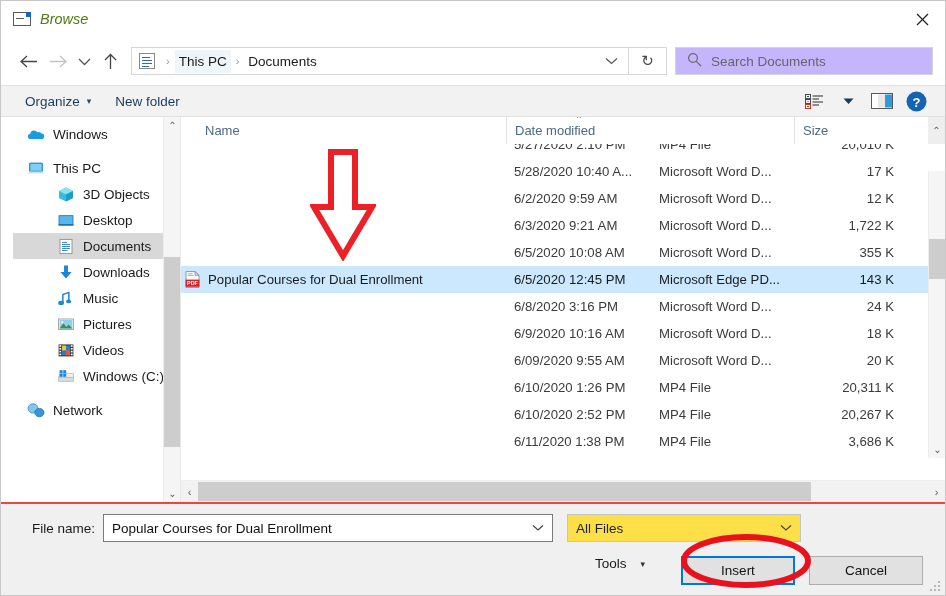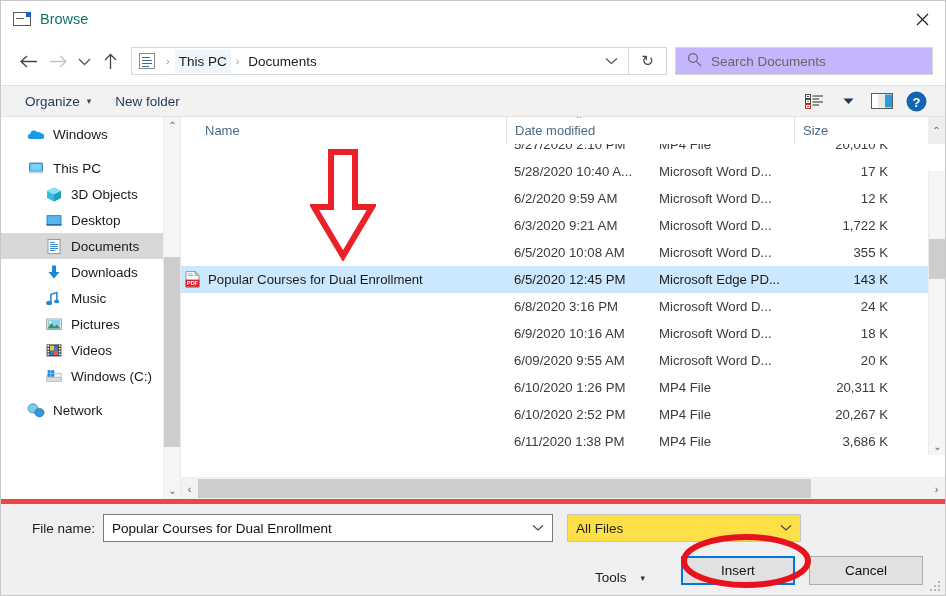--- a/index.html
+++ b/index.html
@@ -50,21 +50,22 @@
   }
   .title-icon::after {
     content: "";
     position: absolute;
     right: -1px; top: -1px;
     width: 5px; height: 5px;
     background: #1565c0;
   }
   .title-text {
     font-size: 14.5px;
-    color: #0f766e;
+    color: #4d7c0f;
+    font-style: italic;
   }
   .titlebar-close {
     position: absolute;
     right: 0; top: 0;
     width: 46px; height: 36px;
     display: flex; align-items: center; justify-content: center;
     font-size: 15px;
     color: #222;
     cursor: default;
   }
@@ -204,21 +205,21 @@
   .sb-list { padding-top: 4px; }
   .sb-item {
     height: 26px;
     display: flex;
     align-items: center;
     font-size: 13.5px;
     color: #1a1a1a;
     white-space: nowrap;
   }
   .sb-item.indent0 { padding-left: 26px; }
-  .sb-item.indent1 { padding-left: 44px; }
+  .sb-item.indent1 { padding-left: 44px; margin-left: 12px; }
   .sb-item.selected { background: #d8d8d8; }
   .sb-ico {
     width: 18px; height: 17px;
     margin-right: 8px;
     flex-shrink: 0;
     position: relative;
   }
   .sb-gap { height: 8px; }
 
   
@@ -289,21 +290,21 @@
   }
 
   .rows-clip {
     flex: 1;
     min-height: 0;
     overflow: hidden;
     position: relative;
   }
   .rows {
     position: absolute;
-    left: 0; right: 17px;
+    left: 0; right: 11px;
     top: -13px;
   }
   .row {
     height: 27px;
     display: flex;
     align-items: center;
     font-size: 13.2px;
     color: #3b3b3b;
   }
   .row.selected { background: #cce8ff; color: #1a1a1a; }
@@ -372,21 +373,21 @@
   .lh-thumb {
     position: absolute; top: 1px; bottom: 1px; left: 0;
     width: 84%;
     background: #cdcdcd;
   }
 
   
   .footer {
     min-height: 92px;
     background: #f0f0f0;
-    border-top: 5px solid #ef4444;
+    border-top: 2px solid #ef4444;
     position: relative;
     padding: 10px 16px 10px 16px;
   }
   .fn-row {
     display: flex;
     align-items: center;
     margin-bottom: 14px;
   }
   .fn-label {
     font-size: 13.5px;
@@ -418,21 +419,21 @@
     display: flex;
     align-items: center;
     padding: 0 8px;
     font-size: 13.5px;
     color: #222;
   }
   .filter-select .val { flex: 1; }
 
   .btn-row {
     display: flex;
-    align-items: flex-end;
+    align-items: flex-start;
     justify-content: flex-end;
     padding-right: 6px;
   }
   .tools-btn {
     font-size: 13.5px;
     color: #1a1a1a;
     display: flex; align-items: center;
     margin-right: 22px;
   }
   .tools-btn .caret { margin-left: 14px; font-size: 9px; color: #333; }

